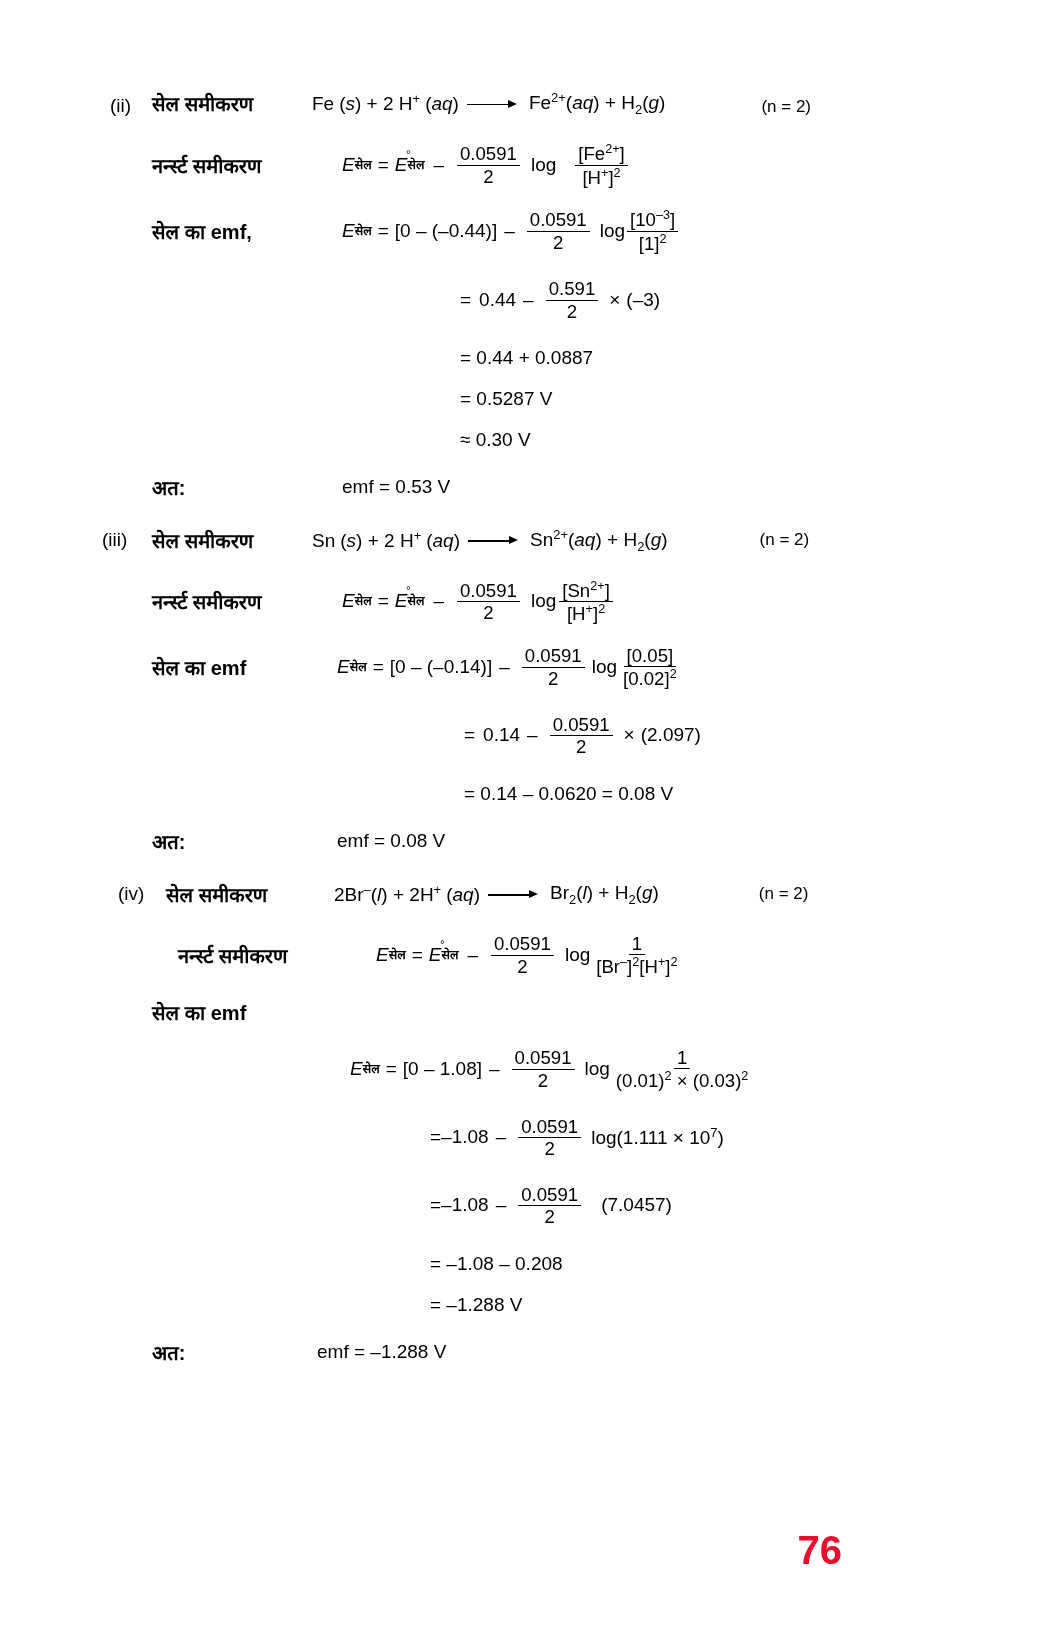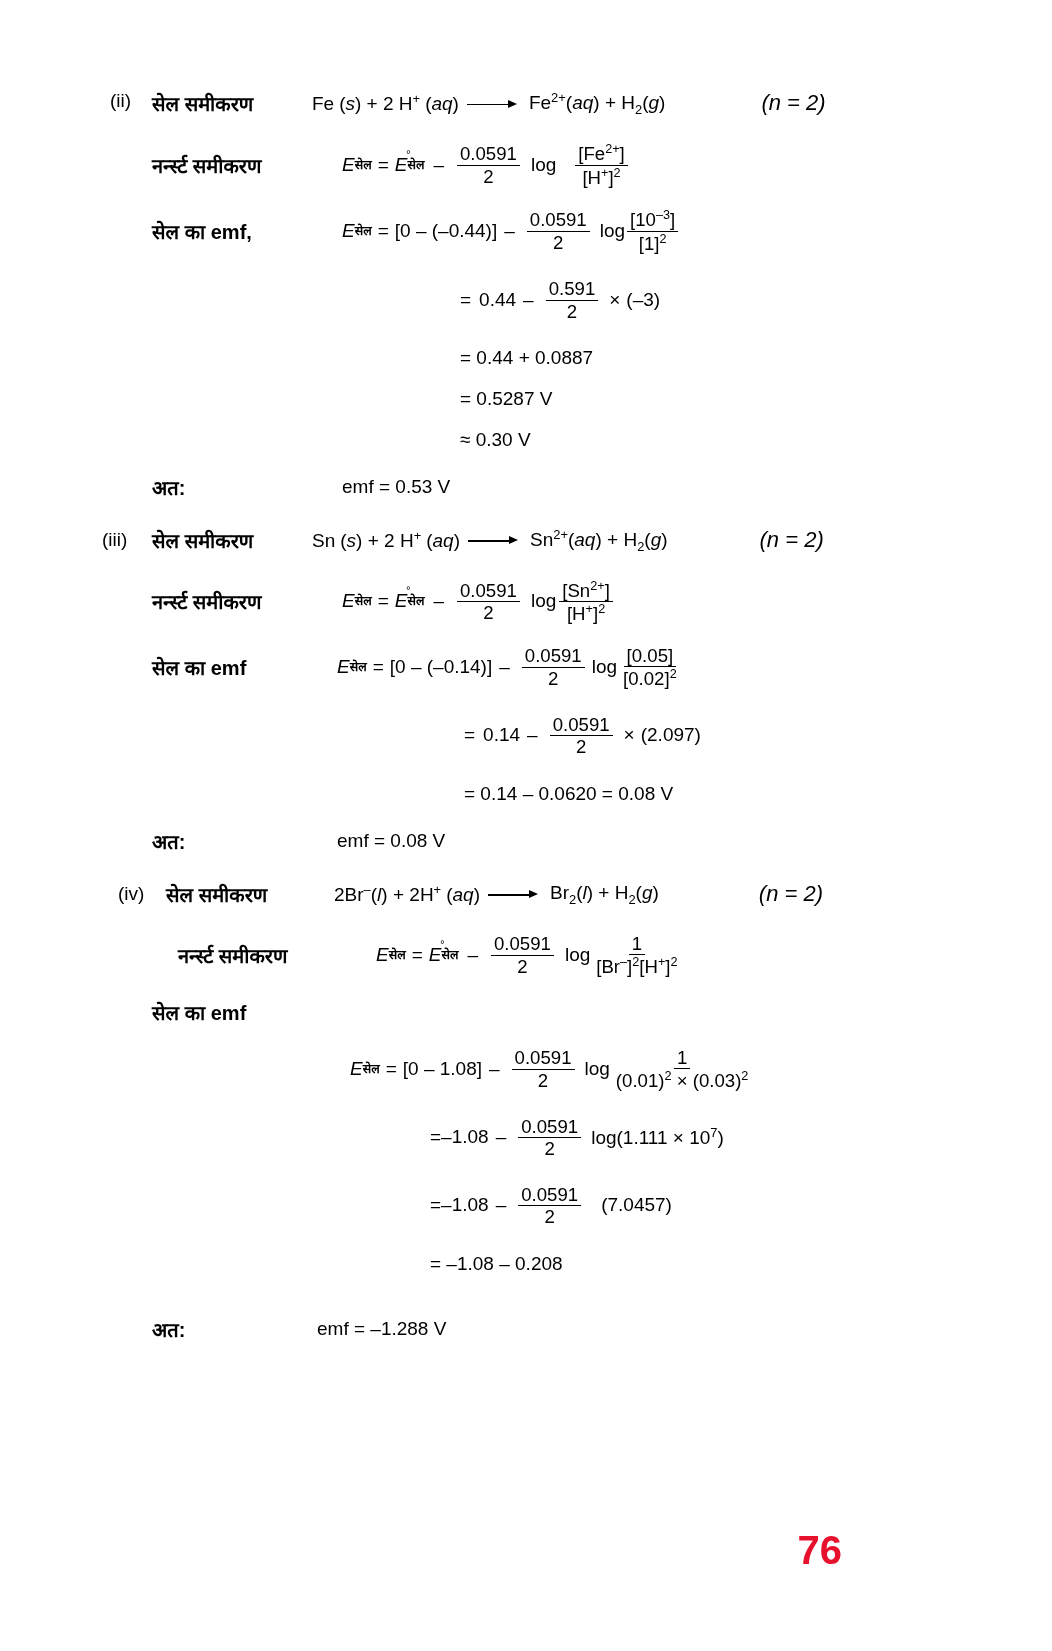--- a/index.html
+++ b/index.html
@@ -87,22 +87,21 @@
   .arrow::after {
     content: "";
     position: absolute;
     right: 4px; top: 2.2px;
     border-left: 9px solid #000;
     border-top: 4.6px solid transparent;
     border-bottom: 4.6px solid transparent;
   }
 
   .ncount {
-    font-size: 22px;
-    font-style: italic;
+    font-size: 17px;
     white-space: nowrap;
   }
 
   
   .blk { position: relative; }
 
   .page-num {
     position: absolute;
     right: 210px;
     bottom: 78px;
@@ -115,21 +114,21 @@
   .sp22 { height: 22px; }
   .sp26 { height: 26px; }
 </style>
 </head>
 <body>
 
 <div class="page">
 
   <div class="blk">
 
-    <div class="row" style="align-items:flex-start;">
+    <div class="row" style="align-items:flex-end;">
       <span class="marker" style="width:42px;">(ii)</span>
       <span class="hindi" style="width:160px;">सेल समीकरण</span>
       <span class="mathline">
         <span>Fe<span class="nbs"></span>(<span class="ital">s</span>) + 2 H<span class="sup">+</span><span class="nbs"></span>(<span class="ital">aq</span>)</span>
         <span class="arrow"></span>
         <span>Fe<span class="sup">2+</span>(<span class="ital">aq</span>) + H<span class="sub">2</span>(<span class="ital">g</span>)</span>
       </span>
       <span class="ncount" style="margin-left:96px;">(n = 2)</span>
     </div>
 
@@ -426,20 +425,24 @@
 
     <div class="sp26"></div>
 
     <div class="row">
       <span style="width:320px;"></span>
       <span class="mathline">= –1.08 – 0.208</span>
     </div>
 
     <div class="sp18"></div>
 
+    <div class="row">
+      <span style="width:320px;"></span>
+      <span class="mathline">= –1.288 V</span>
+    </div>
 
     <div class="sp22"></div>
 
     <div class="row">
       <span style="width:42px;"></span>
       <span class="hindi" style="width:165px;">अत:</span>
       <span class="mathline">emf = –1.288 V</span>
     </div>
 
   </div>

